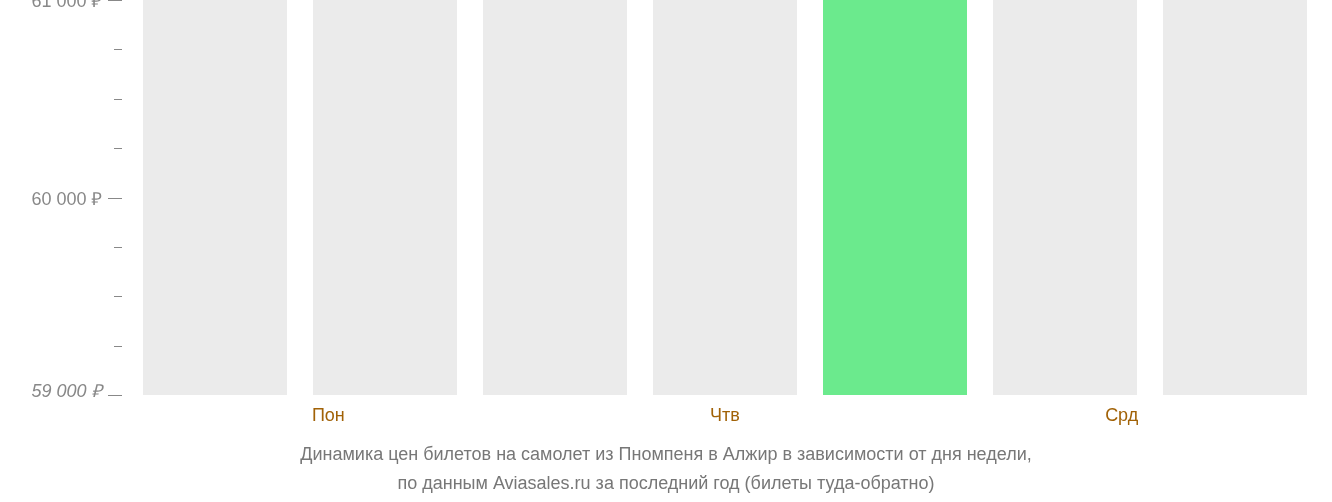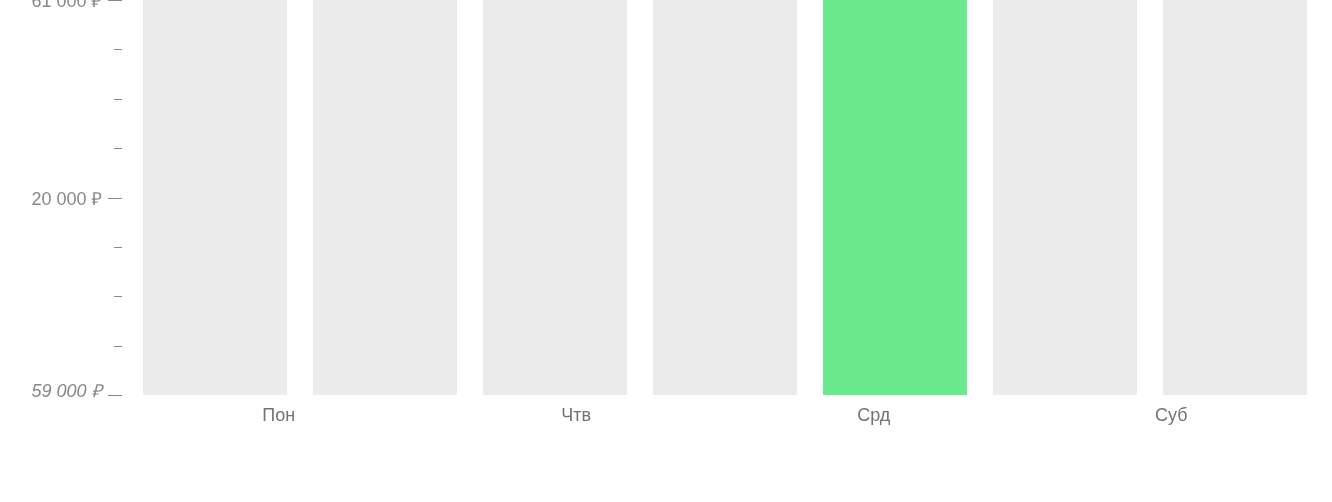--- a/index.html
+++ b/index.html
@@ -52,21 +52,21 @@
     position: absolute;
     left: 130px;
     top: 405px;
     width: 1190px;
     display: flex;
   }
   .x-label {
     flex: 1 1 0;
     text-align: center;
     font-size: 18px;
-    color: #737373;
+    color: #a16207;
   }
   .y-axis {
     position: absolute;
     left: 0;
     top: 0;
     width: 130px;
     height: 395px;
   }
   .y-label {
     position: absolute;
@@ -96,21 +96,21 @@
 </style>
 </head>
 <body>
 
 <div class="chart-wrap">
 
   <div class="y-axis">
 
   <div class="y-label" style="top: 390px; font-style: italic;">59 000 ₽</div>
       <div class="y-tick" style="top: 395px; width: 14px;"></div>
-      <div class="y-label" style="top: 197.5px;">20 000 ₽</div>
+      <div class="y-label" style="top: 197.5px;">60 000 ₽</div>
       <div class="y-tick" style="top: 197.5px; width: 14px;"></div>
       <div class="y-label" style="top: 0px;">61 000 ₽</div>
       <div class="y-tick" style="top: 0px; width: 14px;"></div>
       <div class="y-tick" style="top: 345.625px; width: 8px;"></div>
       <div class="y-tick" style="top: 296.25px; width: 8px;"></div>
       <div class="y-tick" style="top: 246.875px; width: 8px;"></div>
       <div class="y-tick" style="top: 148.125px; width: 8px;"></div>
       <div class="y-tick" style="top: 98.75px; width: 8px;"></div>
       <div class="y-tick" style="top: 49.375px; width: 8px;"></div>
     </div>
@@ -140,17 +140,20 @@
           <div class="bar" style="height: 395px;"></div>
         </div>
       </div>
   </div>
 
   <div class="x-axis">
 
   <div class="x-label">Пон</div>
       <div class="x-label">Чтв</div>
       <div class="x-label">Срд</div>
-      <div class="x-label">Суб</div>
     </div>
 
+  <div class="captions">
+    <div>Динамика цен билетов на самолет из Пномпеня в Алжир в зависимости от дня недели,</div>
+    <div>по данным Aviasales.ru за последний год (билеты туда-обратно)</div>
+  </div>
 
 </div>
 
 </body></html>

